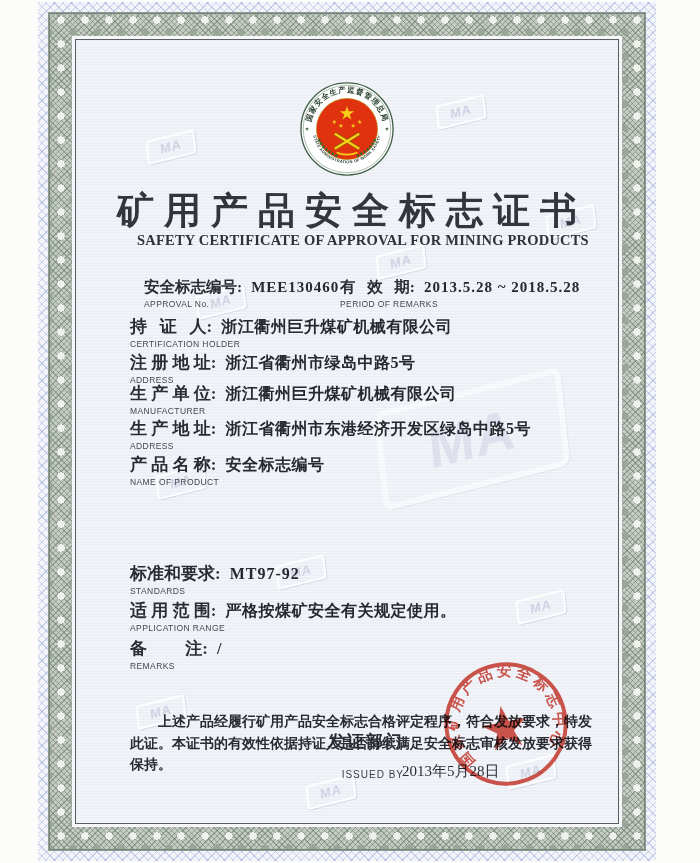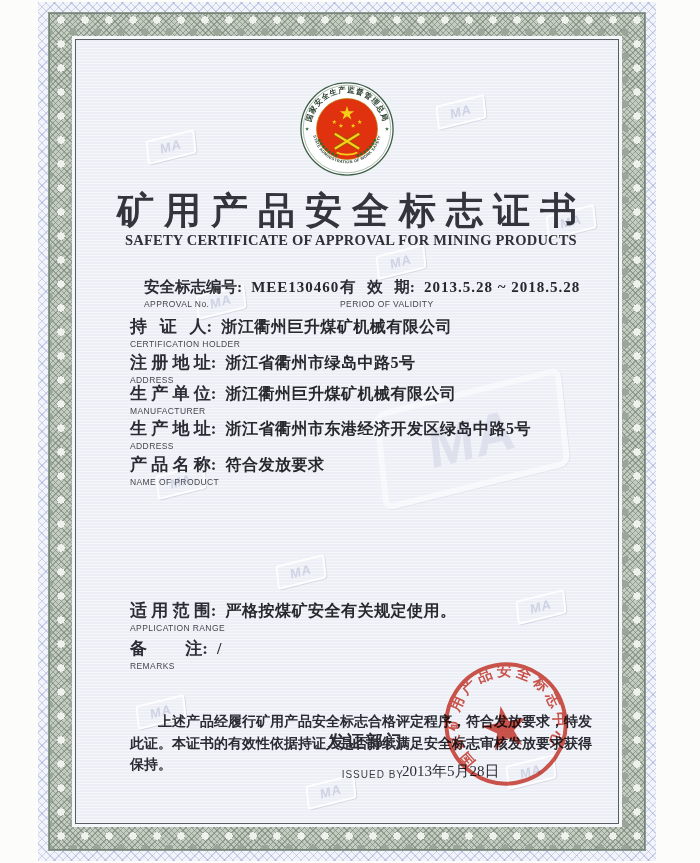--- a/index.html
+++ b/index.html
@@ -52,21 +52,21 @@
   .wm.big{width:180px;height:86px;line-height:86px;font-size:56px;border-width:6px;
     opacity:.55;border-radius:10px;}
 
   
   .emblem{position:absolute;left:224px;top:42px;width:94px;height:94px;}
   .title-zh{
     position:absolute;left:0;top:146px;width:100%;text-align:center;
     font-size:37px;font-weight:bold;color:#33343c;letter-spacing:10px;text-indent:10px;
   }
   .title-en{
-    position:absolute;left:4px;top:192px;width:100%;text-align:center;
+    position:absolute;left:16px;top:192px;width:100%;text-align:center;
     font-size:14.5px;font-weight:bold;color:#303139;letter-spacing:.2px;
   }
 
   
   .row{position:absolute;left:54px;}
   .f-main{display:flex;align-items:baseline;}
   .f-label{white-space:pre;font-size:17px;font-weight:bold;color:#2b2c33;}
   .f-value{margin-left:9px;font-size:16px;font-weight:bold;color:#27282e;letter-spacing:.5px;}
   .f-sub{
     margin-top:1px;font-family:"Liberation Sans","DejaVu Sans",sans-serif;
@@ -155,21 +155,21 @@
               <span class="f-label" style="font-size:15.5px">安全标志编号:</span>
               <span class="f-value mono" style="font-size:15px">MEE130460</span>
             </div>
             <div class="f-sub">APPROVAL No.</div>
           </div>
           <div class="row" style="left:264px;top:237px">
             <div class="f-main">
               <span class="f-label" style="font-size:15.5px">有   效   期:</span>
               <span class="f-value mono" style="font-size:15px">2013.5.28 ~ 2018.5.28</span>
             </div>
-            <div class="f-sub">PERIOD OF VALIDITY</div>
+            <div class="f-sub">PERIOD OF REMARKS</div>
           </div>
 
           <div class="row" style="top:275px">
             <div class="f-main">
                 <span class="f-label">持   证   人:</span>
                 <span class="f-value">浙江衢州巨升煤矿机械有限公司</span>
               </div>
             <div class="f-sub">CERTIFICATION HOLDER</div>
           </div>
           <div class="row" style="top:311px">
@@ -189,23 +189,30 @@
           <div class="row" style="top:377px">
             <div class="f-main">
                 <span class="f-label">生 产 地 址:</span>
                 <span class="f-value">浙江省衢州市东港经济开发区绿岛中路5号</span>
               </div>
             <div class="f-sub">ADDRESS</div>
           </div>
           <div class="row" style="top:413px">
             <div class="f-main">
                 <span class="f-label">产 品 名 称:</span>
-                <span class="f-value">符合发放要求</span>
+                <span class="f-value">安全标志编号</span>
               </div>
             <div class="f-sub">NAME OF PRODUCT</div>
+          </div>
+          <div class="row" style="top:522px">
+            <div class="f-main">
+                <span class="f-label">标准和要求:</span>
+                <span class="f-value mono">MT97-92</span>
+              </div>
+            <div class="f-sub">STANDARDS</div>
           </div>
           <div class="row" style="top:597px">
             <div class="f-main">
                 <span class="f-label">备         注:</span>
                 <span class="f-value">/</span>
               </div>
             <div class="f-sub">REMARKS</div>
           </div>
           <div class="row" style="top:559px">
             <div class="f-main">

